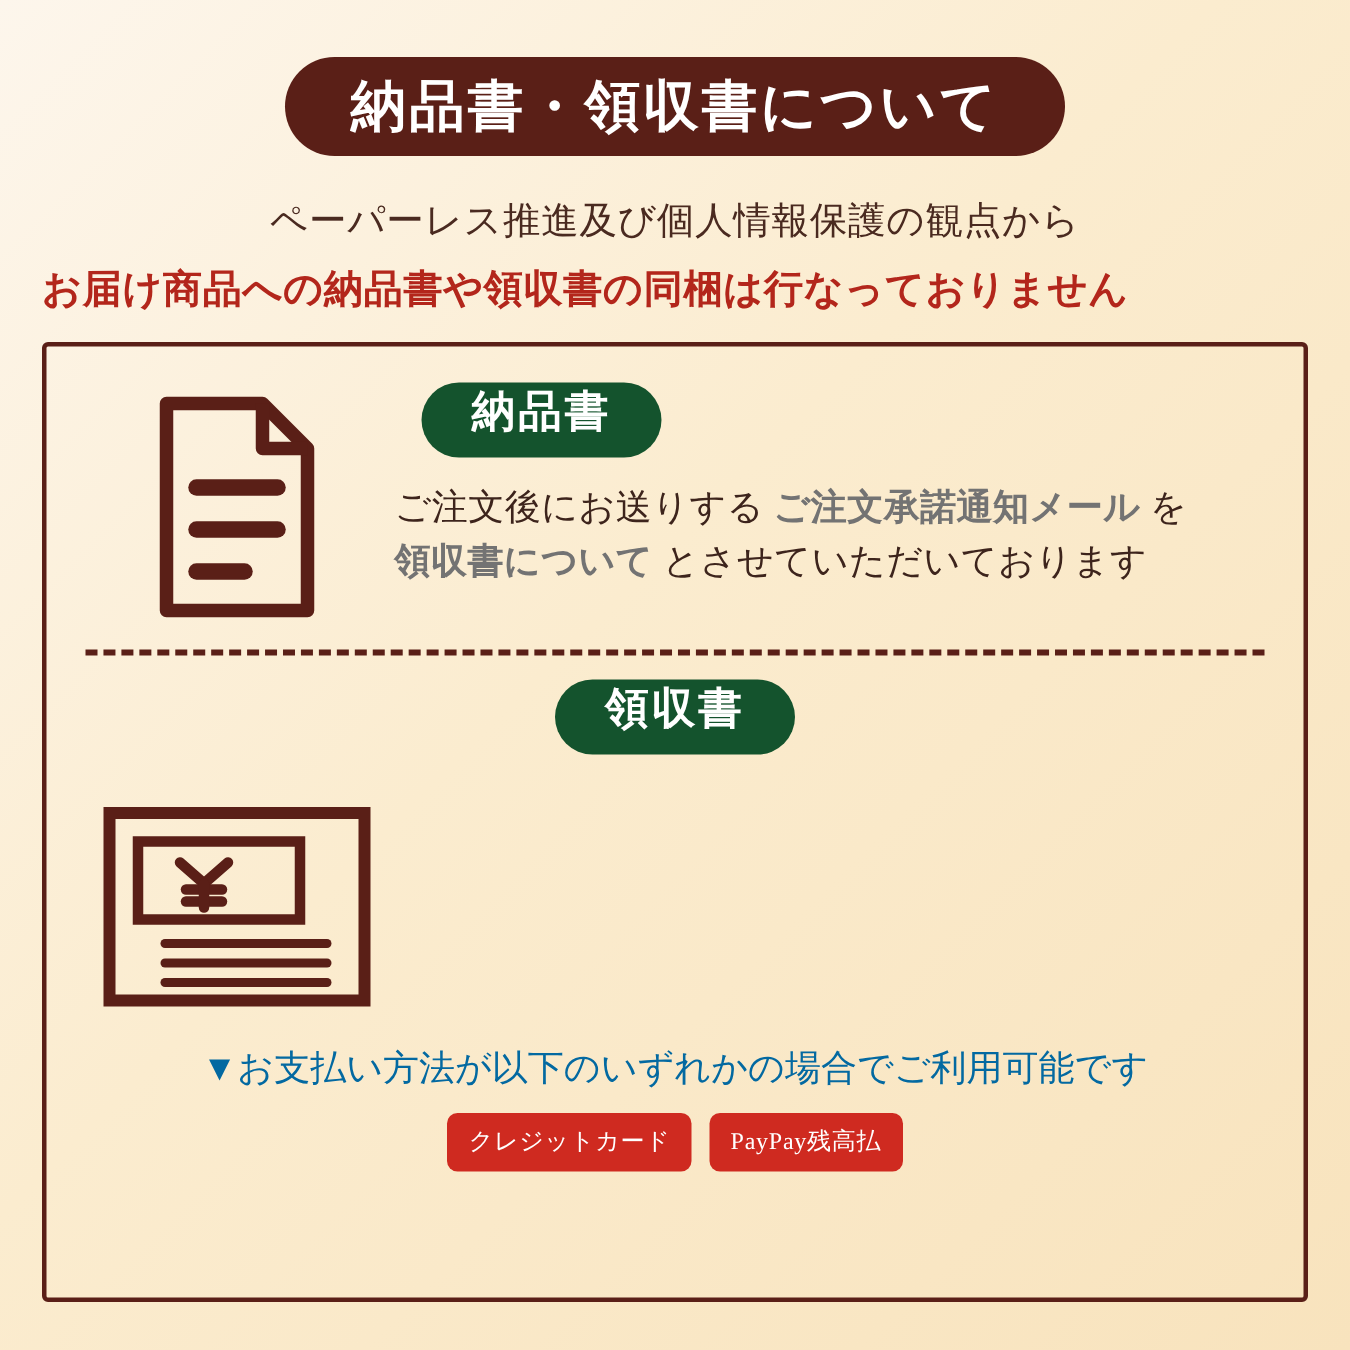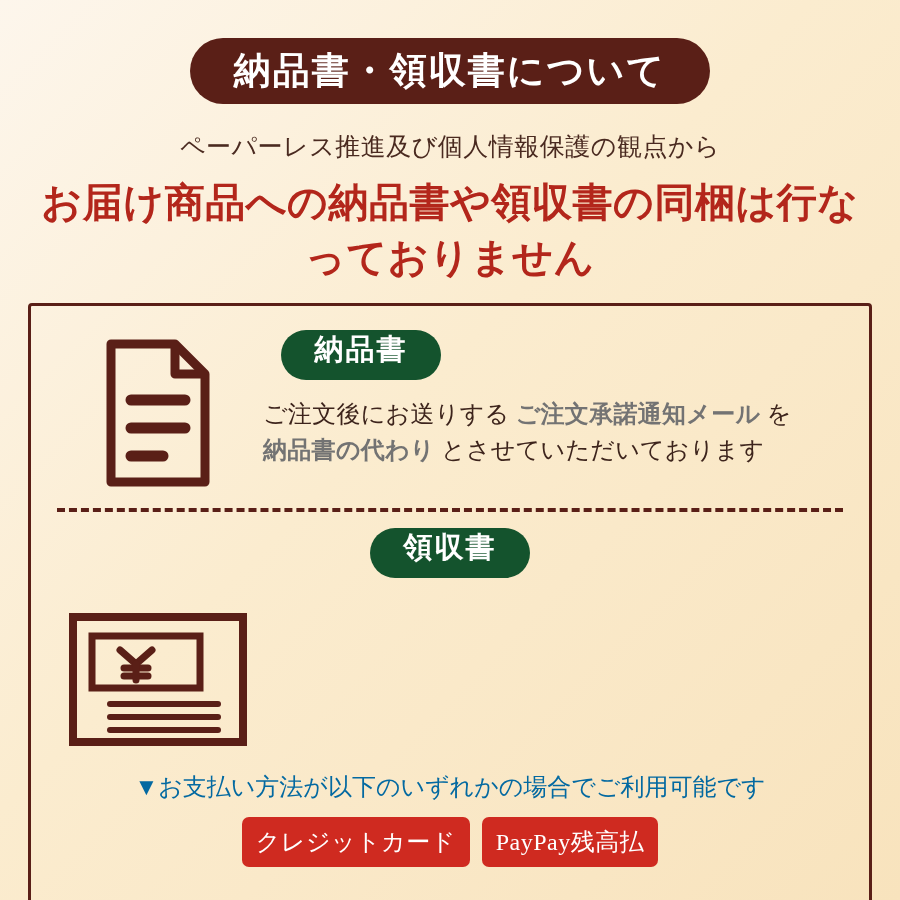--- a/index.html
+++ b/index.html
@@ -40,23 +40,23 @@
   }
 
   .sub-line {
     text-align: center;
     color: #4a2a20;
     font-size: 25px;
     margin-top: 26px;
     letter-spacing: 0.5px;
   }
   .lead-line {
-    text-align: center;
+    text-align: left;
     color: #b3261b;
-    font-size: 40px;
+    font-size: 26px;
     font-weight: bold;
     margin-top: 12px;
     letter-spacing: 0.5px;
   }
 
   
   .frame {
     margin: 18px 0 0;
     border: 3px solid #5a1f17;
     border-radius: 4px;
@@ -137,21 +137,21 @@
 
   .chips {
     display: flex;
     justify-content: center;
     gap: 12px;
     flex-wrap: nowrap;
   }
   .chip {
     background: #cf2a20;
     color: #ffffff;
-    font-size: 24px;
+    font-size: 16px;
     border-radius: 7px;
     padding: 9px 14px;
     white-space: nowrap;
     letter-spacing: 0.5px;
   }
 
   
   .doc-icon svg { display: block; }
   .receipt-icon svg { display: block; }
 </style>
@@ -182,21 +182,21 @@
         </span>
       </div>
       <div class="text-col">
         <div class="badge">
           <span>納品書</span>
         </div>
         <div class="body-text">
           <span>ご注文後にお送りする </span><span class="hl">ご注文承諾通知メール</span><span> を</span>
         </div>
         <div class="body-text">
-          <span class="hl">納品書の代わり</span><span> とさせていただいております</span>
+          <span class="hl">領収書について</span><span> とさせていただいております</span>
         </div>
       </div>
     </div>
 
     <hr class="divider">
 
     <div class="badge center-badge">
       <span>領収書</span>
     </div>
 

